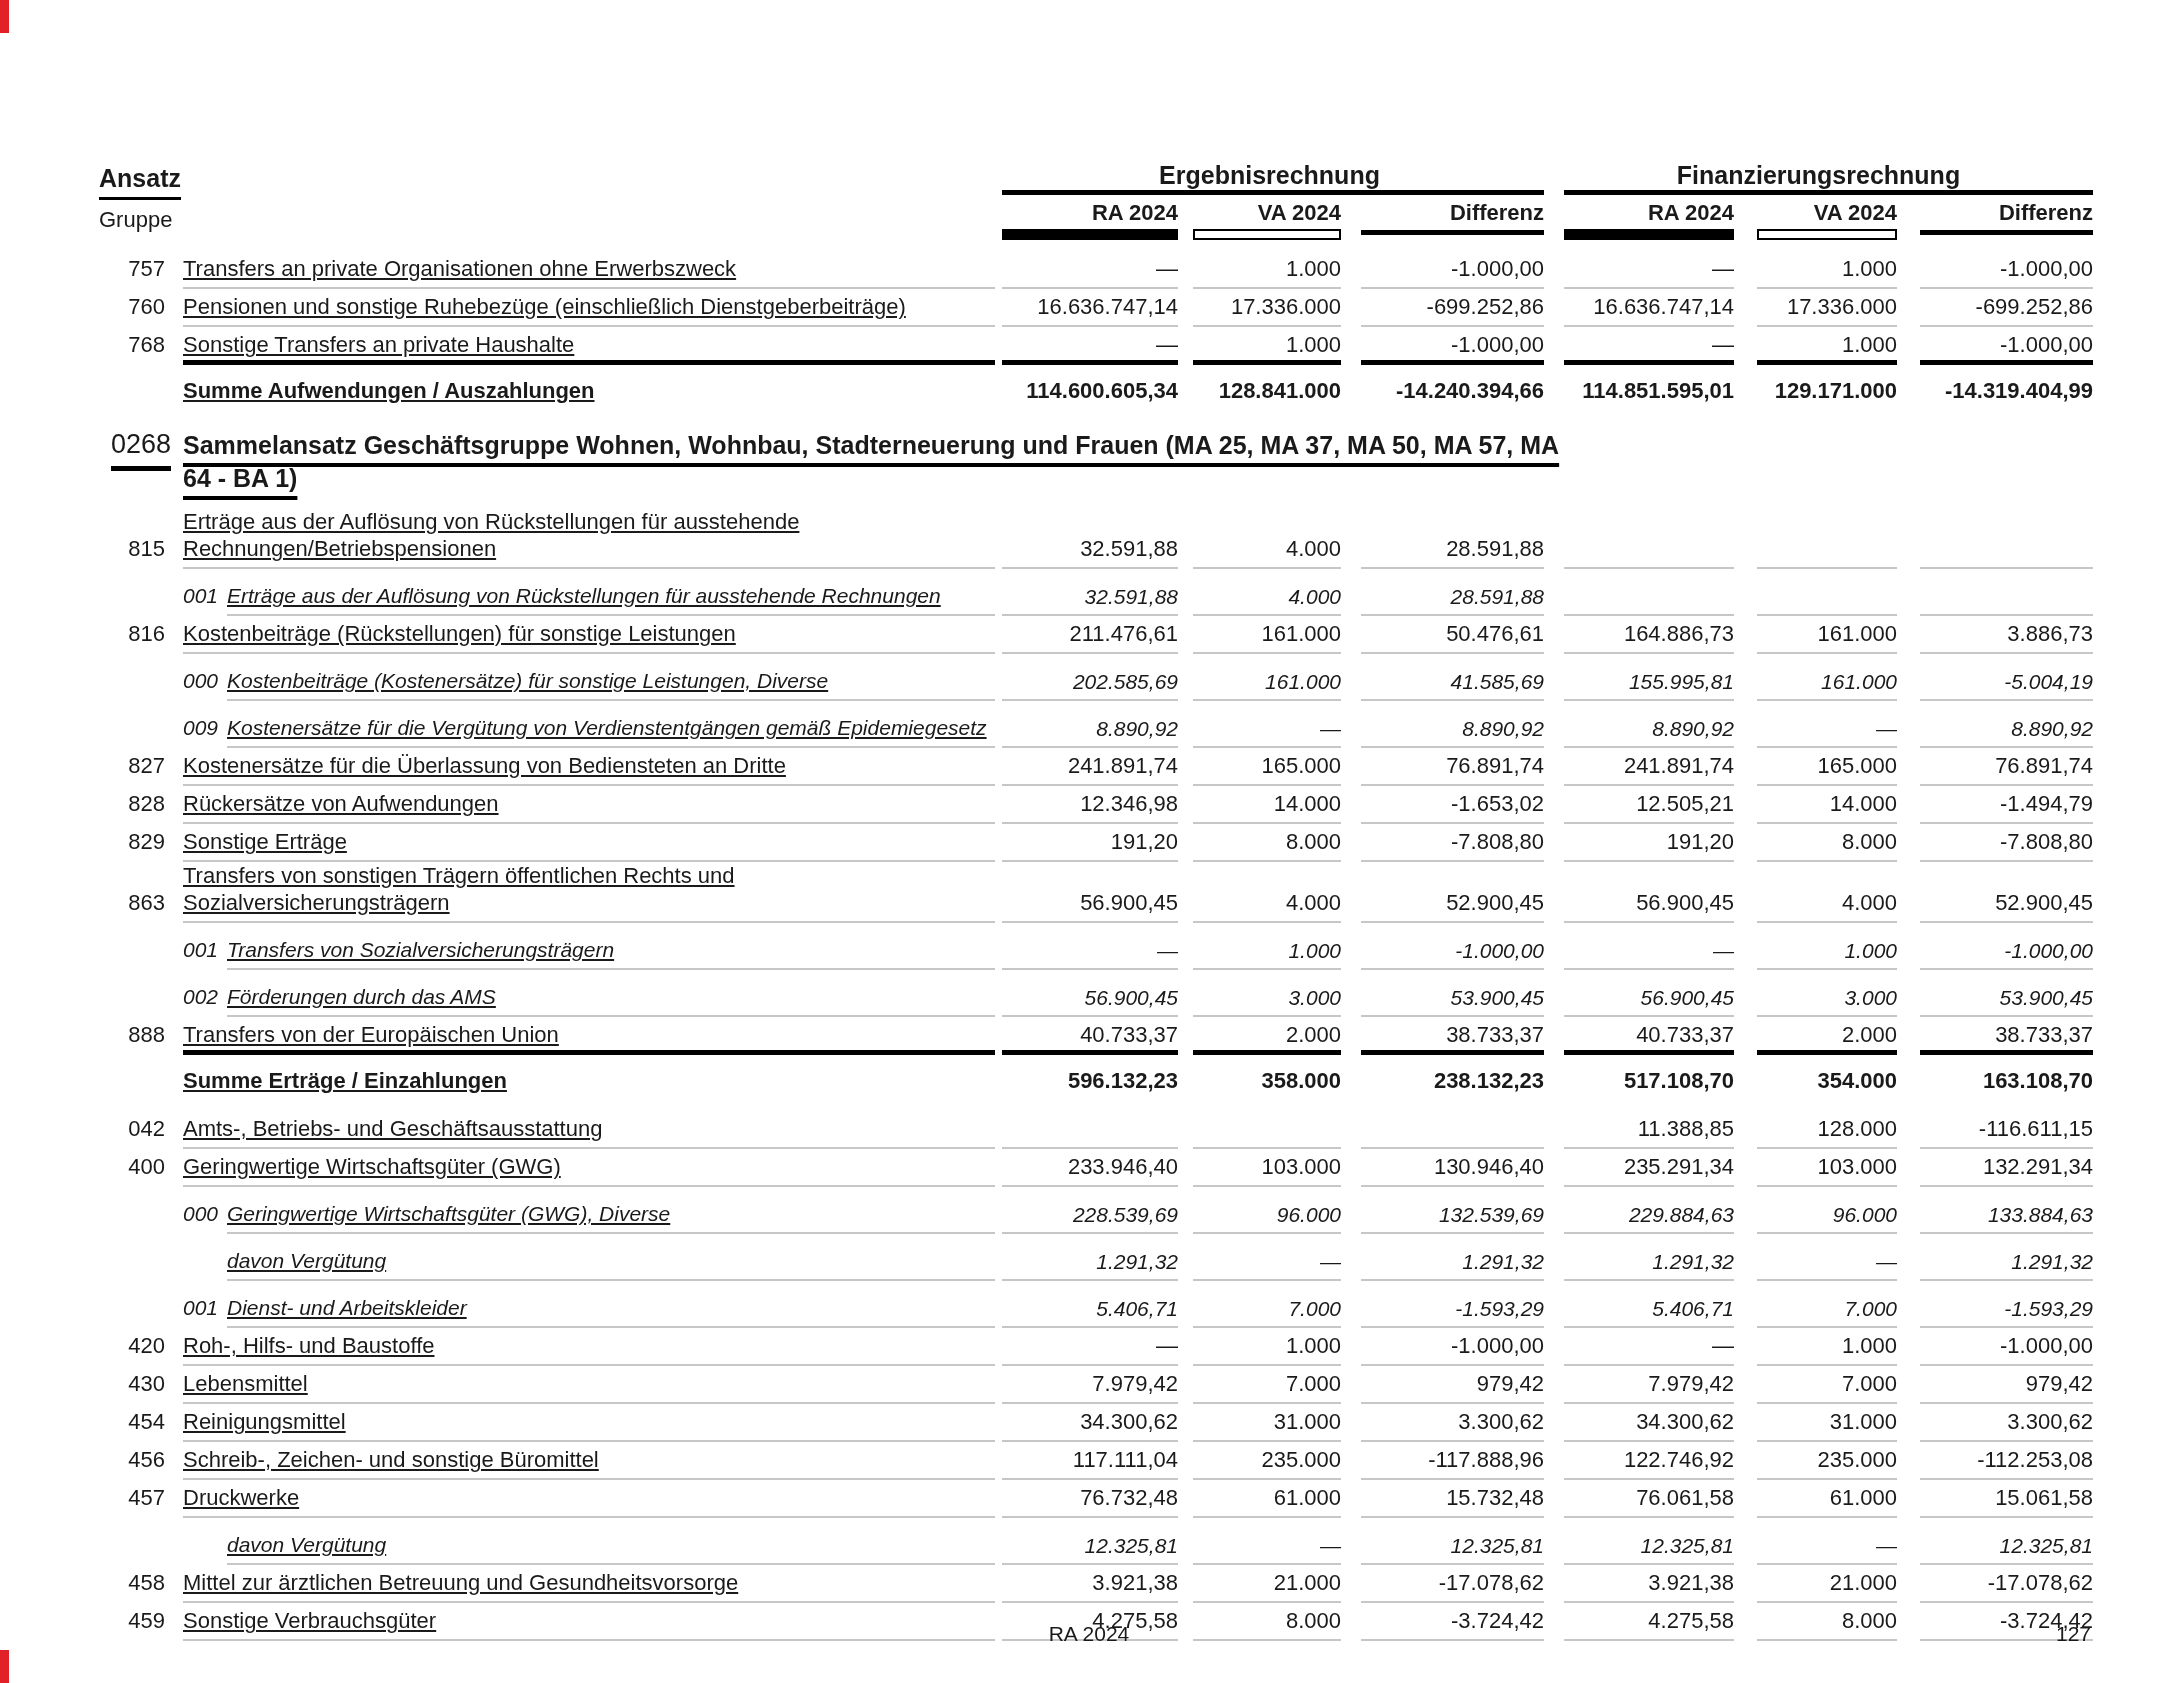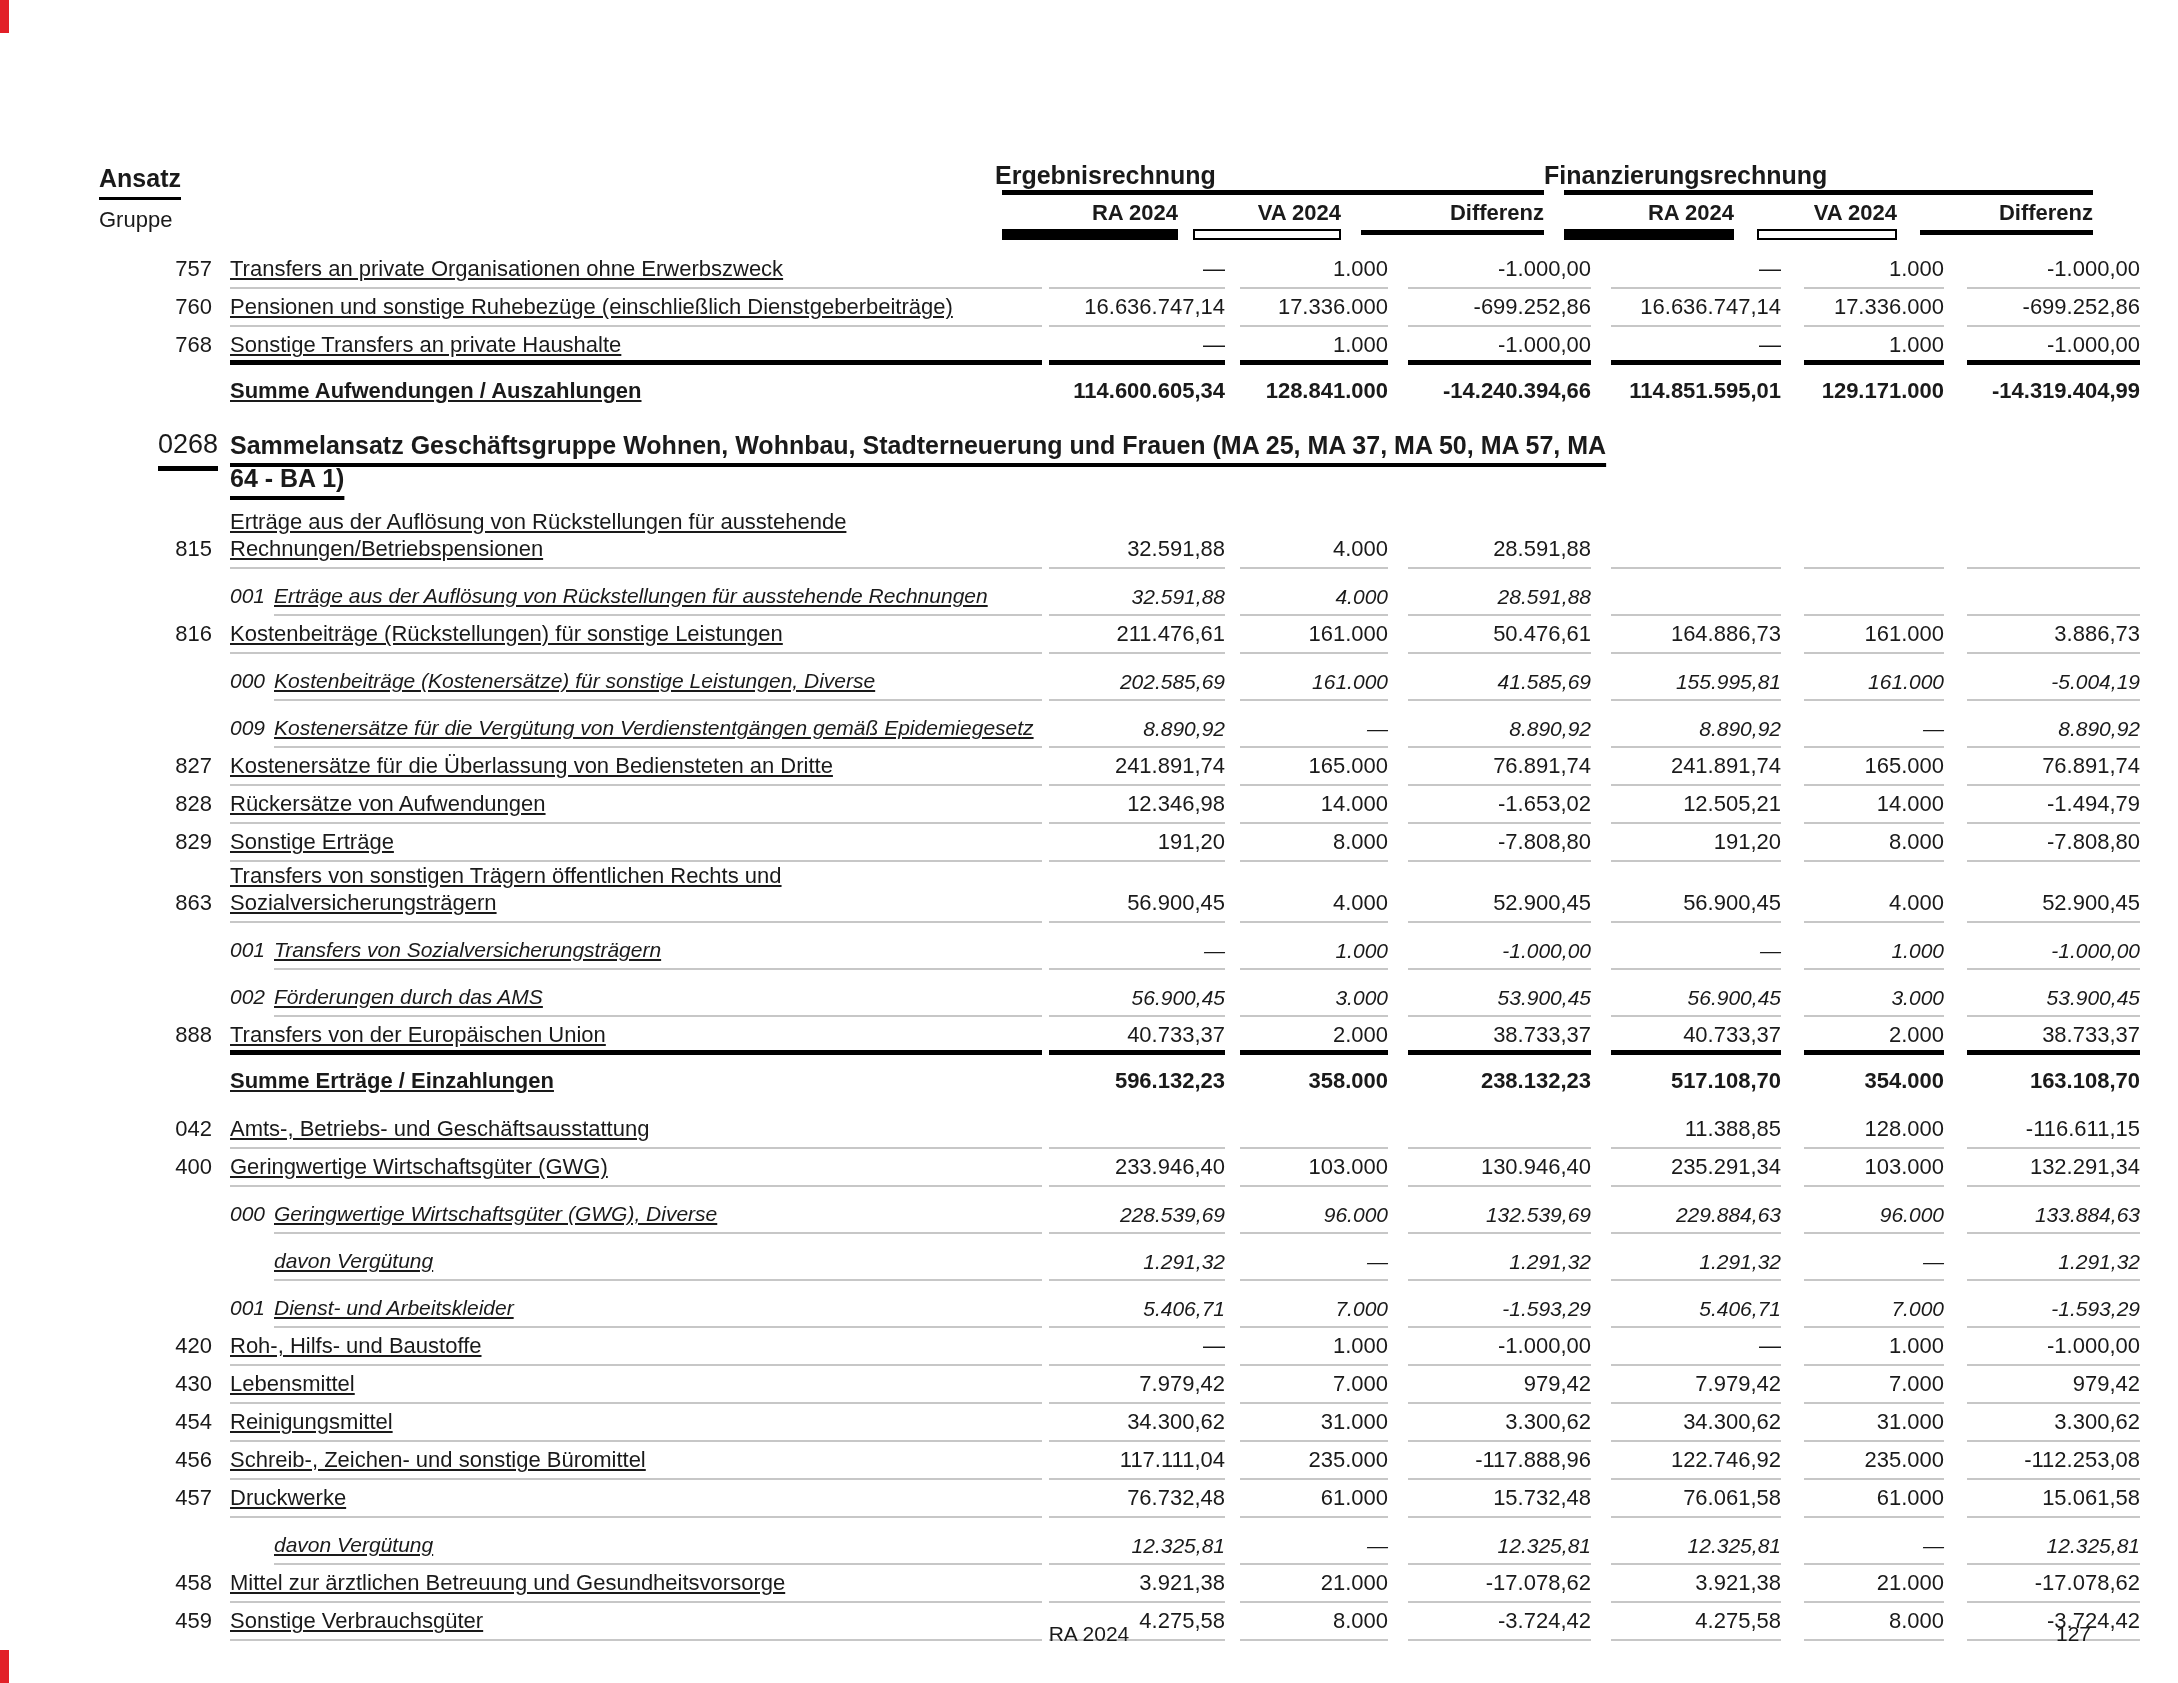--- a/index.html
+++ b/index.html
@@ -17,40 +17,40 @@
     margin-left:99px; width:1995px;
   }
 
   
   .header-area { position:relative; padding-top:158px; }
   .left-labels { position:absolute; left:99px; top:164px; }
   .ansatz { display:inline-block; font-size:25px; font-weight:bold; border-bottom:3px solid #000; padding-bottom:4px; }
   .gruppe { font-size:22px; margin-top:7px; }
 
   .hdr-groups { height:32px; align-items:end; }
-  .hdr-group { text-align:left; font-size:25px; font-weight:bold; }
+  .hdr-group { text-align:center; font-size:25px; font-weight:bold; }
   .hg1 { grid-column:3 / span 3; }
   .hg2 { grid-column:6 / span 3; }
   .hdr-lines { height:7px; }
   .hline { height:5px; background:#000; }
   .hl1 { grid-column:3 / span 3; margin-left:7px; }
   .hl2 { grid-column:6 / span 3; margin-left:20px; }
   .hdr-cols { height:32px; align-items:end; }
   .hdr-col { text-align:right; font-size:22px; font-weight:bold; padding-bottom:3px; }
   .hdr-bars { height:20px; align-items:start; }
   .bar { height:11px; }
   .bar.filled { background:#000; }
   .bar.outlined { background:#fff; border:2px solid #000; box-sizing:border-box; }
   .bar.line { height:5px; background:#000; margin-top:1px; }
   .bc1 { margin-left:7px; }  .bc2 { margin-left:15px; }
   .bc3 { margin-left:20px; } .bc4 { margin-left:20px; }
   .bc5 { margin-left:23px; } .bc6 { margin-left:23px; }
 
   
-  #rows { margin-top:2px;margin-left:47px; }
+  #rows { margin-top:2px; }
   .row { align-items:end; height:38px; font-size:22px; }
   .row-sub, .row-davon { height:47px; font-style:italic; font-size:21px; }
   .row-two { height:61px; }
   .row-sum { height:46px; font-weight:bold; }
   .gap-top { margin-top:10px; }
 
   .c-code { text-align:right; padding-bottom:7px; }
   .c-desc { position:relative; padding-left:18px; padding-bottom:7px; line-height:27px;text-decoration:underline; }
   .row:not(.row-two) .c-desc { white-space:nowrap; }
   .row-sub .c-desc, .row-davon .c-desc { padding-left:62px; }

